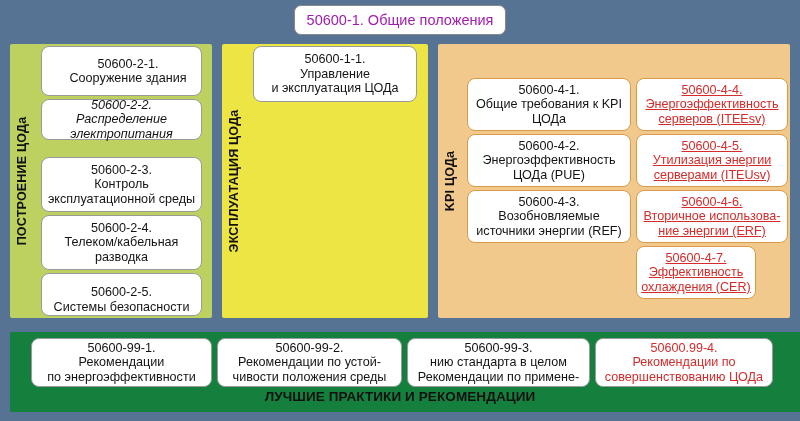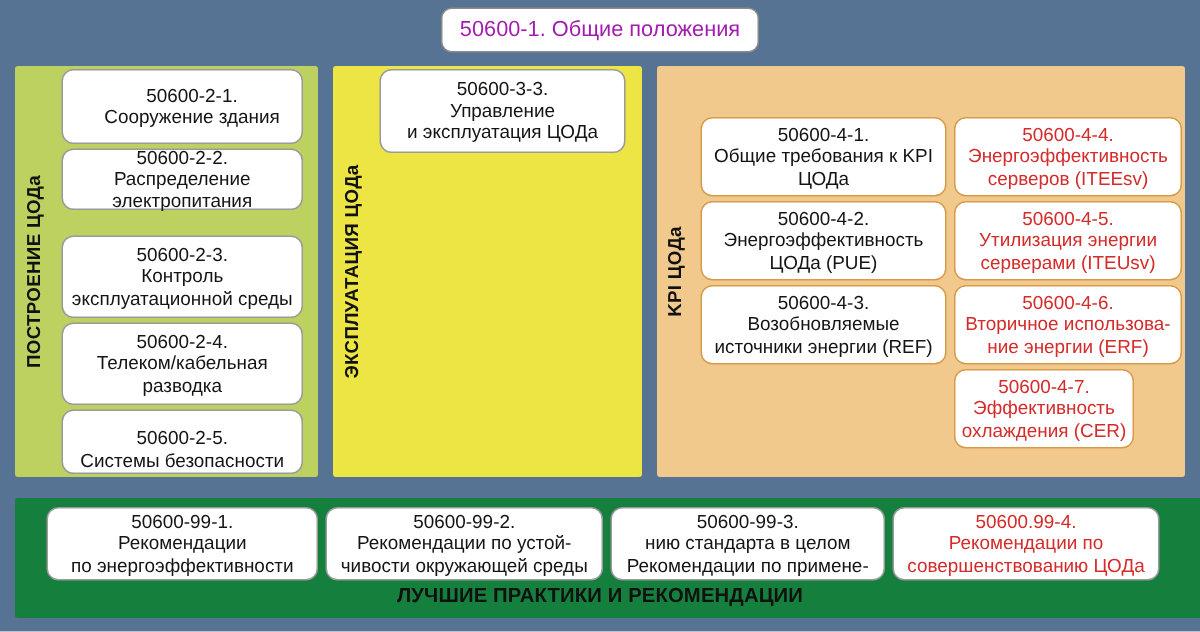--- a/index.html
+++ b/index.html
@@ -74,25 +74,25 @@
     align-items: center;
     justify-content: center;
     text-align: center;
     font-size: 12.6px;
     line-height: 1.14;
     color: #141414;
     box-sizing: border-box;
     padding: 1px 3px;
   }
   .box.orange-border { border-color: #d79b4a; margin-top: 32px; }
-  .box.red-text { color: #d42b2b; }
+  .box.red-text { color: #d42b2b; text-decoration: underline; }
 
   
   .g1 { left: 31px; top: 2px;   width: 161px; height: 50px; padding-left: 16px; }
-  .g2 { left: 31px; top: 55px;  width: 161px; height: 41px; }
+  .g2 { left: 31px; top: 55px;  width: 161px; height: 41px; font-style: italic; }
   .g3 { left: 31px; top: 113px; width: 161px; height: 55px; }
   .g4 { left: 31px; top: 171px; width: 161px; height: 55px; }
   .g5 { left: 31px; top: 229px; width: 161px; height: 43px; align-items: flex-end; }
 
   
   .y1 { left: 31px; top: 2px;   width: 164px; height: 56px; }
 
   
   .o1 { left: 29px; top: 2px;   width: 164px; height: 53px; }
   .o2 { left: 29px; top: 58px;  width: 164px; height: 53px; text-align: center; }
@@ -195,21 +195,21 @@
       </div>
     </div>
   </div>
 
   <div class="panel panel-yellow">
     <div class="vlabel">
       <span>ЭКСПЛУАТАЦИЯ ЦОДа</span>
     </div>
     <div class="box y1">
       <div>
-        <div>50600-3-3.</div>
+        <div>50600-1-1.</div>
         <div>Управление</div>
         <div>и эксплуатация ЦОДа</div>
       </div>
     </div>
   </div>
 
   <div class="panel panel-orange">
     <div class="vlabel">
       <span>KPI ЦОДа</span>
     </div>
@@ -271,21 +271,21 @@
       <div>
         <div>50600-99-1.</div>
         <div>Рекомендации</div>
         <div>по энергоэффективности</div>
       </div>
     </div>
     <div class="b-box b2">
       <div>
         <div>50600-99-2.</div>
         <div>Рекомендации по устой-</div>
-        <div>чивости окружающей среды</div>
+        <div>чивости положения среды</div>
       </div>
     </div>
     <div class="b-box b3">
       <div>
         <div>50600-99-3.</div>
         <div>нию стандарта в целом</div>
         <div>Рекомендации по примене-</div>
       </div>
     </div>
     <div class="b-box b4">

